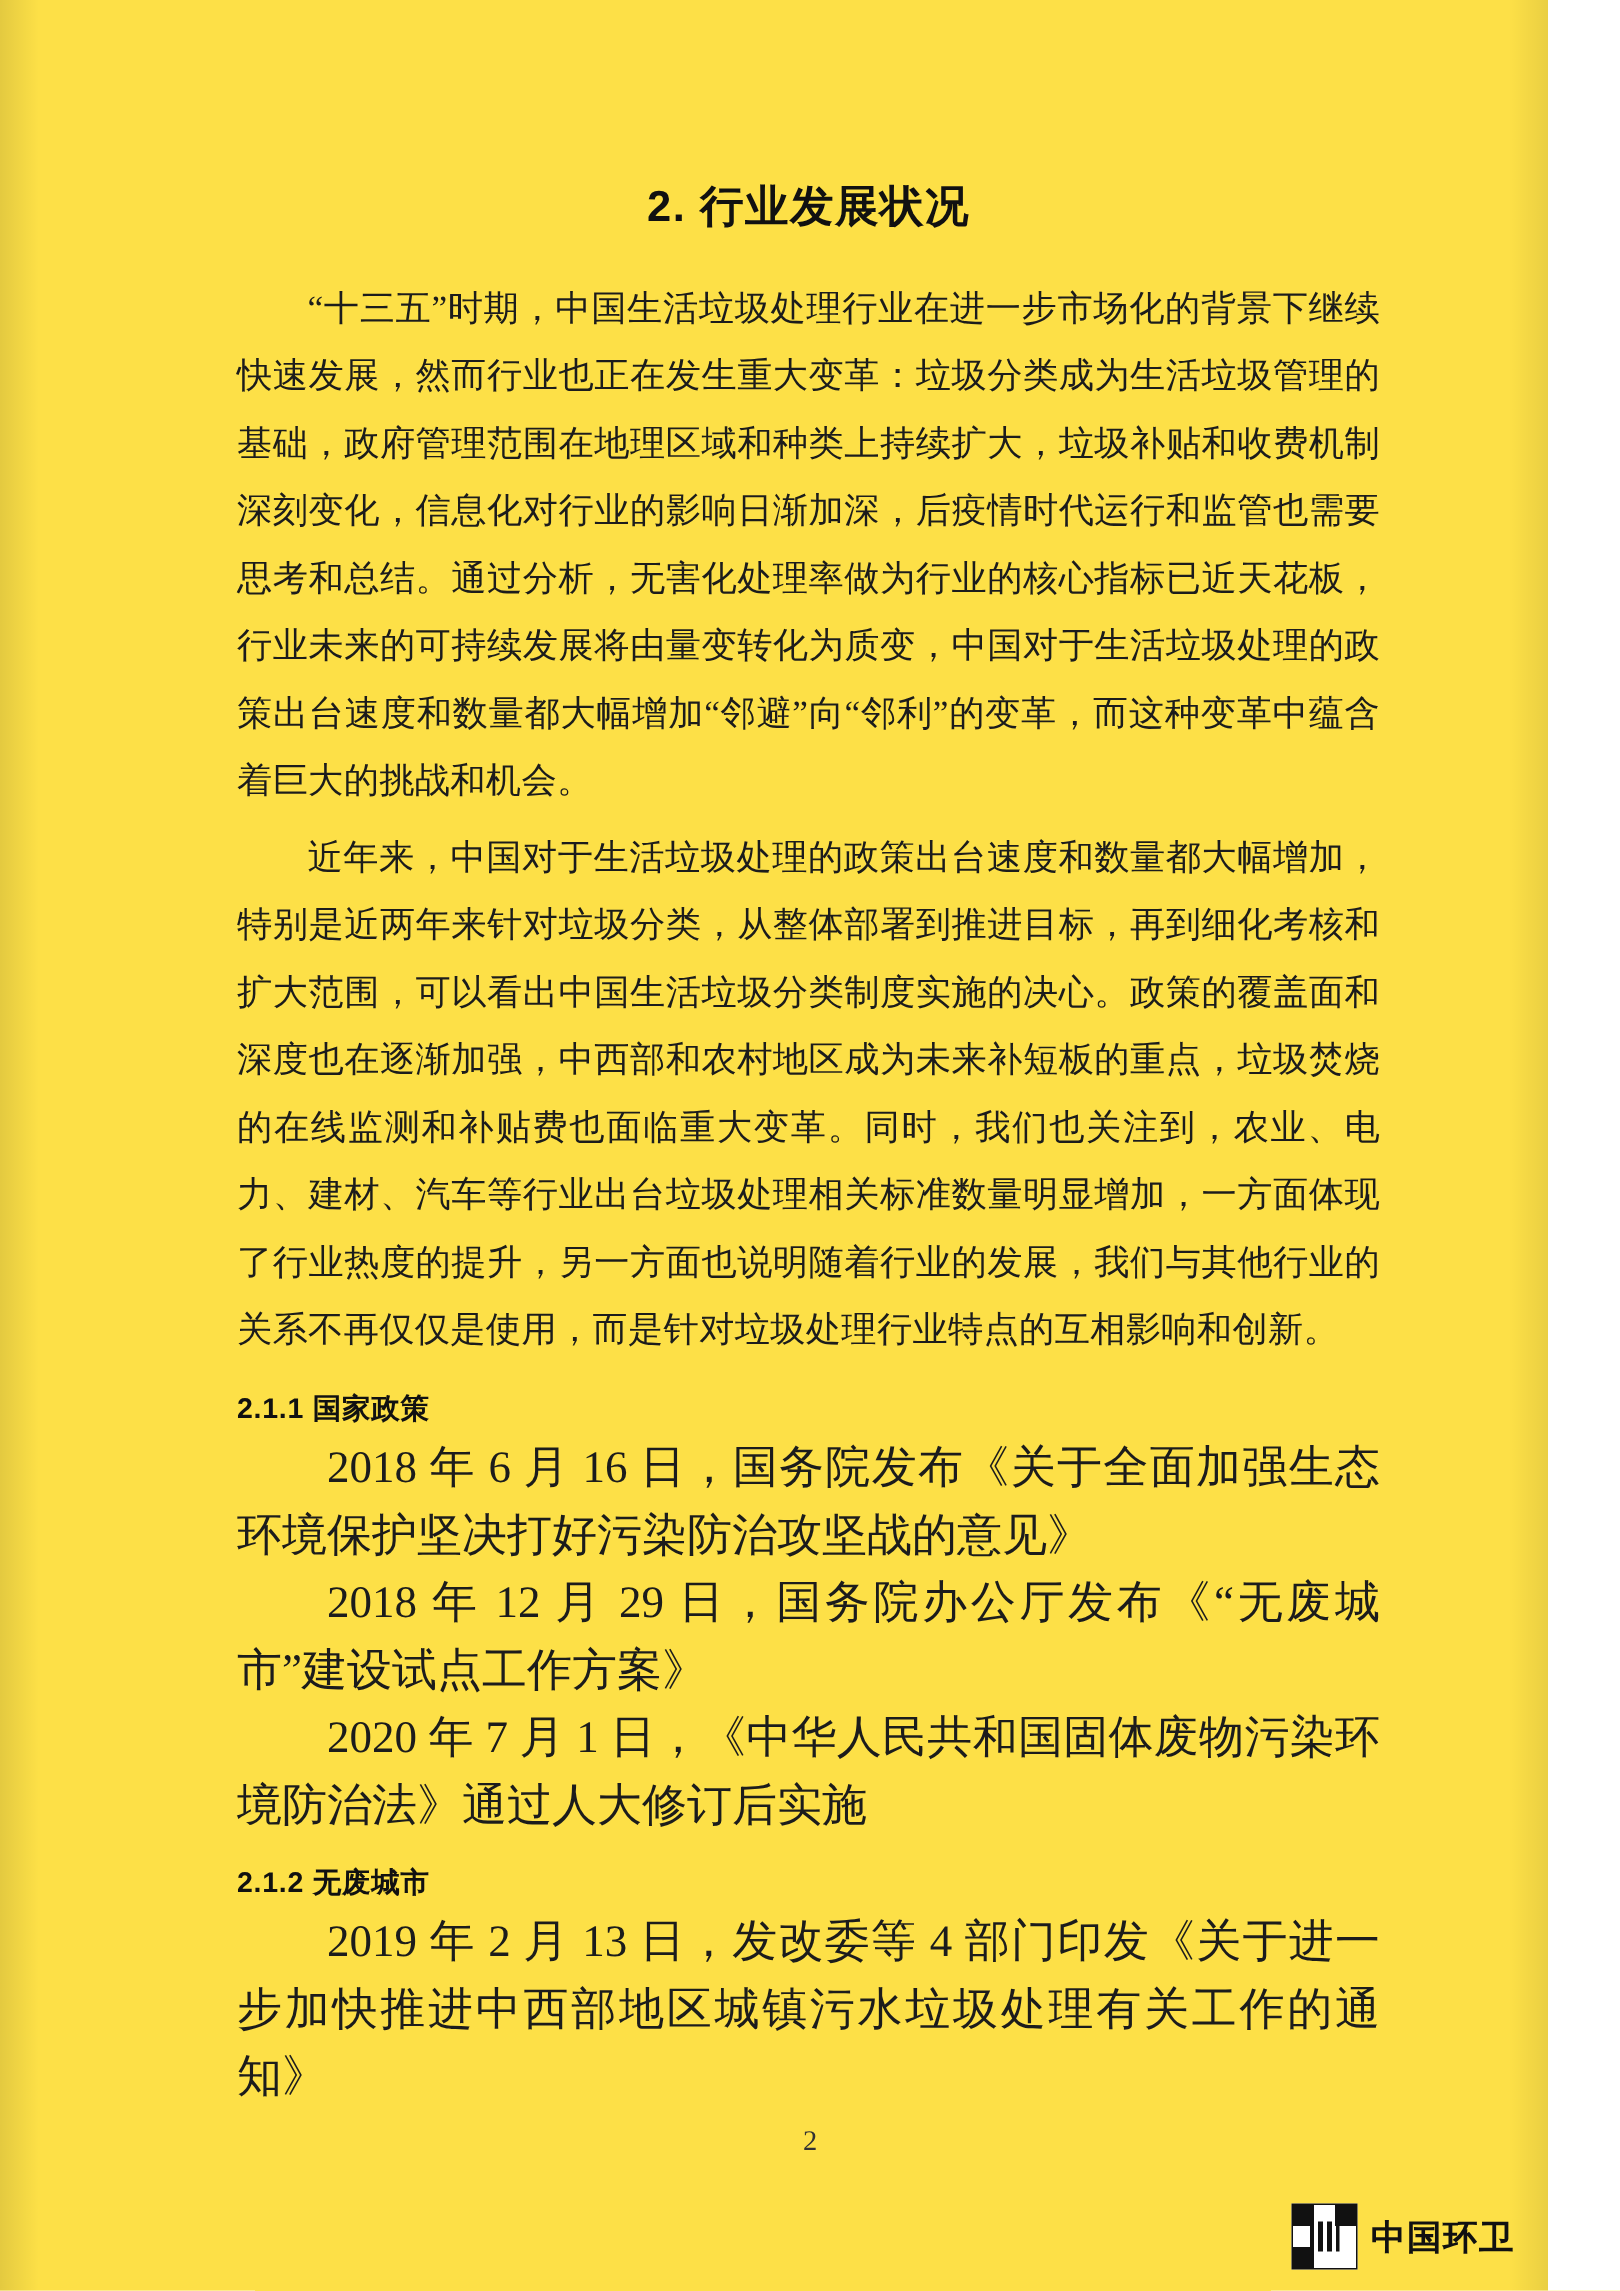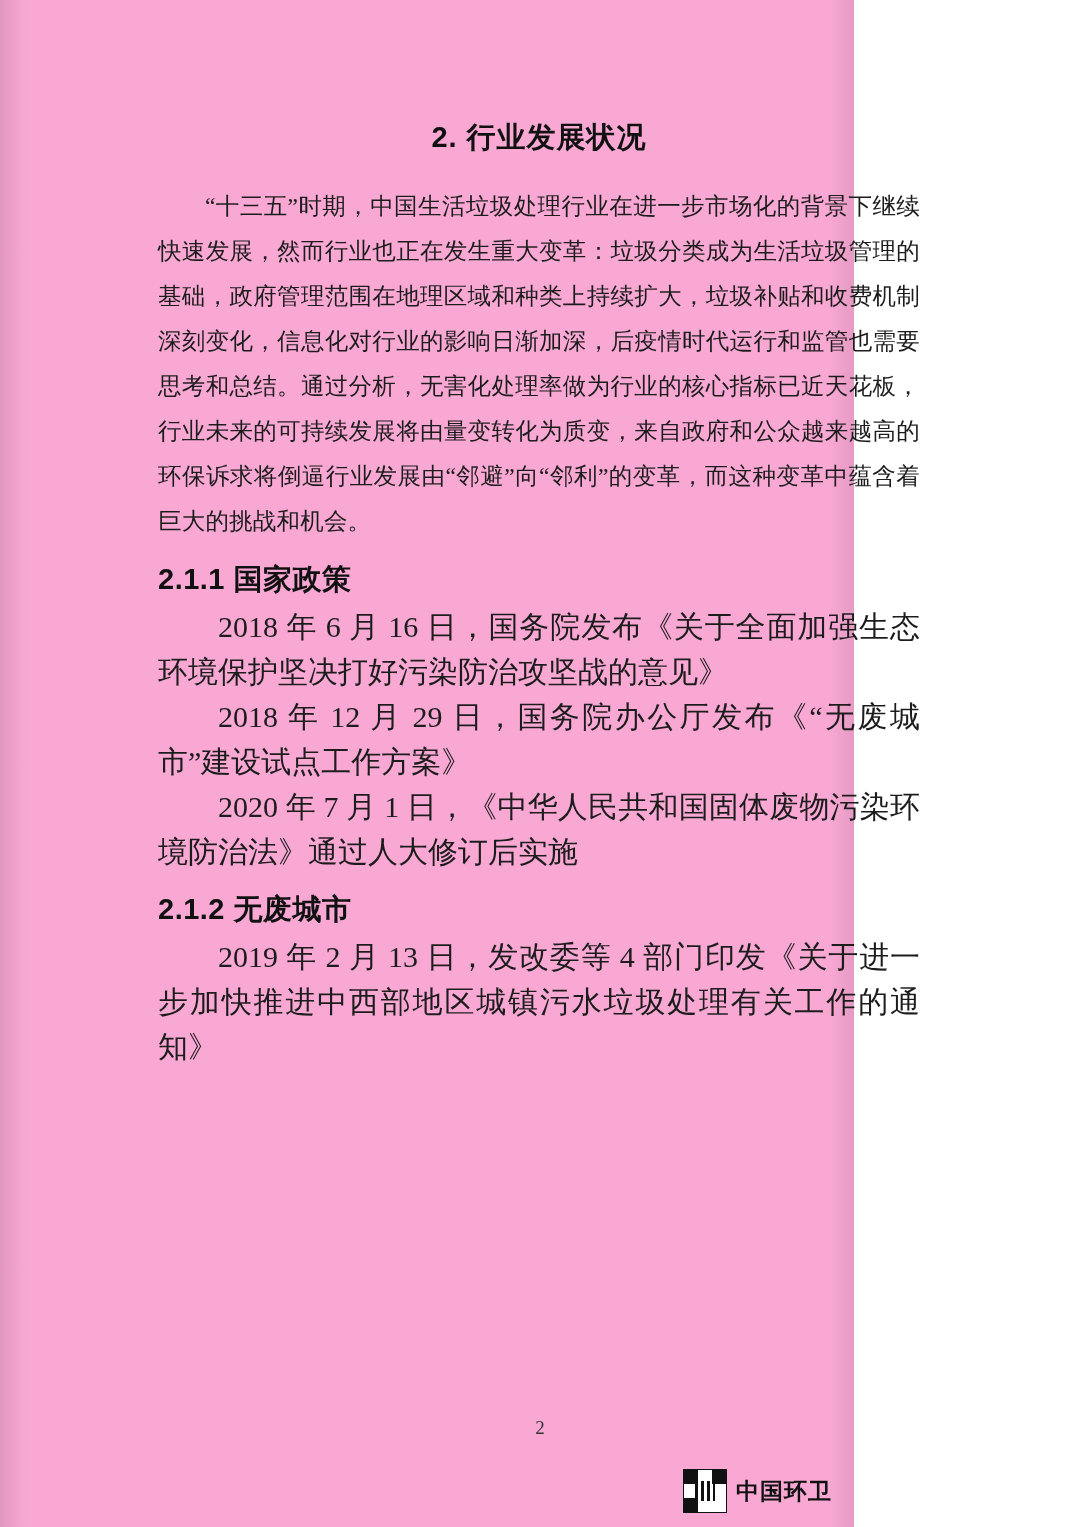--- a/index.html
+++ b/index.html
@@ -11,23 +11,23 @@
     width: 1080px;
     height: 1527px;
     position: relative;
     font-family: "Liberation Serif", "DejaVu Serif", serif;
     color: #1a1a1a;
     overflow: hidden;
   }
   .page {
     position: absolute;
     left: 0; top: 0;
-    width: 854px;
+    width: 1032px;
     height: 1527px;
-    background: #f9a8d4;
+    background: #fde047;
   }
   .content {
     position: absolute;
     left: 158px;
     top: 118px;
     width: 762px;
   }
   h1.doc-title {
     font-family: "Liberation Sans", "DejaVu Sans", sans-serif;
     font-size: 29px;
@@ -50,21 +50,21 @@
   h2.sec {
     font-family: "Liberation Sans", "DejaVu Sans", sans-serif;
     font-size: 25px;
     font-weight: bold;
     margin: 14px 0 6px 0;
     color: #111;
     letter-spacing: 0.5px;
   }
   h3.subsec {
     font-family: "Liberation Sans", "DejaVu Sans", sans-serif;
-    font-size: 29px;
+    font-size: 19px;
     font-weight: bold;
     margin: 16px 0 4px 0;
     color: #111;
     letter-spacing: 0.5px;
   }
   p.item {
     font-size: 30px;
     line-height: 45px;
     margin: 0;
     text-align: justify;
@@ -129,22 +129,23 @@
 <body>
 
 <div class="page">
   <div class="edge-shadow-left"></div>
   <div class="edge-shadow-right"></div>
 
   <div class="content">
 
     <h1 class="doc-title">2. 行业发展状况</h1>
 
-    <p class="body-par">“十三五”时期，中国生活垃圾处理行业在进一步市场化的背景下继续快速发展，然而行业也正在发生重大变革：垃圾分类成为生活垃圾管理的基础，政府管理范围在地理区域和种类上持续扩大，垃圾补贴和收费机制深刻变化，信息化对行业的影响日渐加深，后疫情时代运行和监管也需要思考和总结。通过分析，无害化处理率做为行业的核心指标已近天花板，行业未来的可持续发展将由量变转化为质变，来自政府和公众越来越高的环保诉求将倒逼行业发展由“邻避”向“邻利”的变革，而这种变革中蕴含着巨大的挑战和机会。</p>
+    <p class="body-par">“十三五”时期，中国生活垃圾处理行业在进一步市场化的背景下继续快速发展，然而行业也正在发生重大变革：垃圾分类成为生活垃圾管理的基础，政府管理范围在地理区域和种类上持续扩大，垃圾补贴和收费机制深刻变化，信息化对行业的影响日渐加深，后疫情时代运行和监管也需要思考和总结。通过分析，无害化处理率做为行业的核心指标已近天花板，行业未来的可持续发展将由量变转化为质变，中国对于生活垃圾处理的政策出台速度和数量都大幅增加“邻避”向“邻利”的变革，而这种变革中蕴含着巨大的挑战和机会。</p>
 
+    <p class="body-par">近年来，中国对于生活垃圾处理的政策出台速度和数量都大幅增加，特别是近两年来针对垃圾分类，从整体部署到推进目标，再到细化考核和扩大范围，可以看出中国生活垃圾分类制度实施的决心。政策的覆盖面和深度也在逐渐加强，中西部和农村地区成为未来补短板的重点，垃圾焚烧的在线监测和补贴费也面临重大变革。同时，我们也关注到，农业、电力、建材、汽车等行业出台垃圾处理相关标准数量明显增加，一方面体现了行业热度的提升，另一方面也说明随着行业的发展，我们与其他行业的关系不再仅仅是使用，而是针对垃圾处理行业特点的互相影响和创新。</p>
 
     <h3 class="subsec">2.1.1 国家政策</h3>
     <p class="item">2018 年 6 月 16 日，国务院发布《关于全面加强生态环境保护坚决打好污染防治攻坚战的意见》</p>
     <p class="item">2018 年 12 月 29 日，国务院办公厅发布《“无废城市”建设试点工作方案》</p>
     <p class="item">2020 年 7 月 1 日，《中华人民共和国固体废物污染环境防治法》通过人大修订后实施</p>
 
     <h3 class="subsec">2.1.2 无废城市</h3>
     <p class="item">2019 年 2 月 13 日，发改委等 4 部门印发《关于进一步加快推进中西部地区城镇污水垃圾处理有关工作的通知》</p>
 
   </div>

